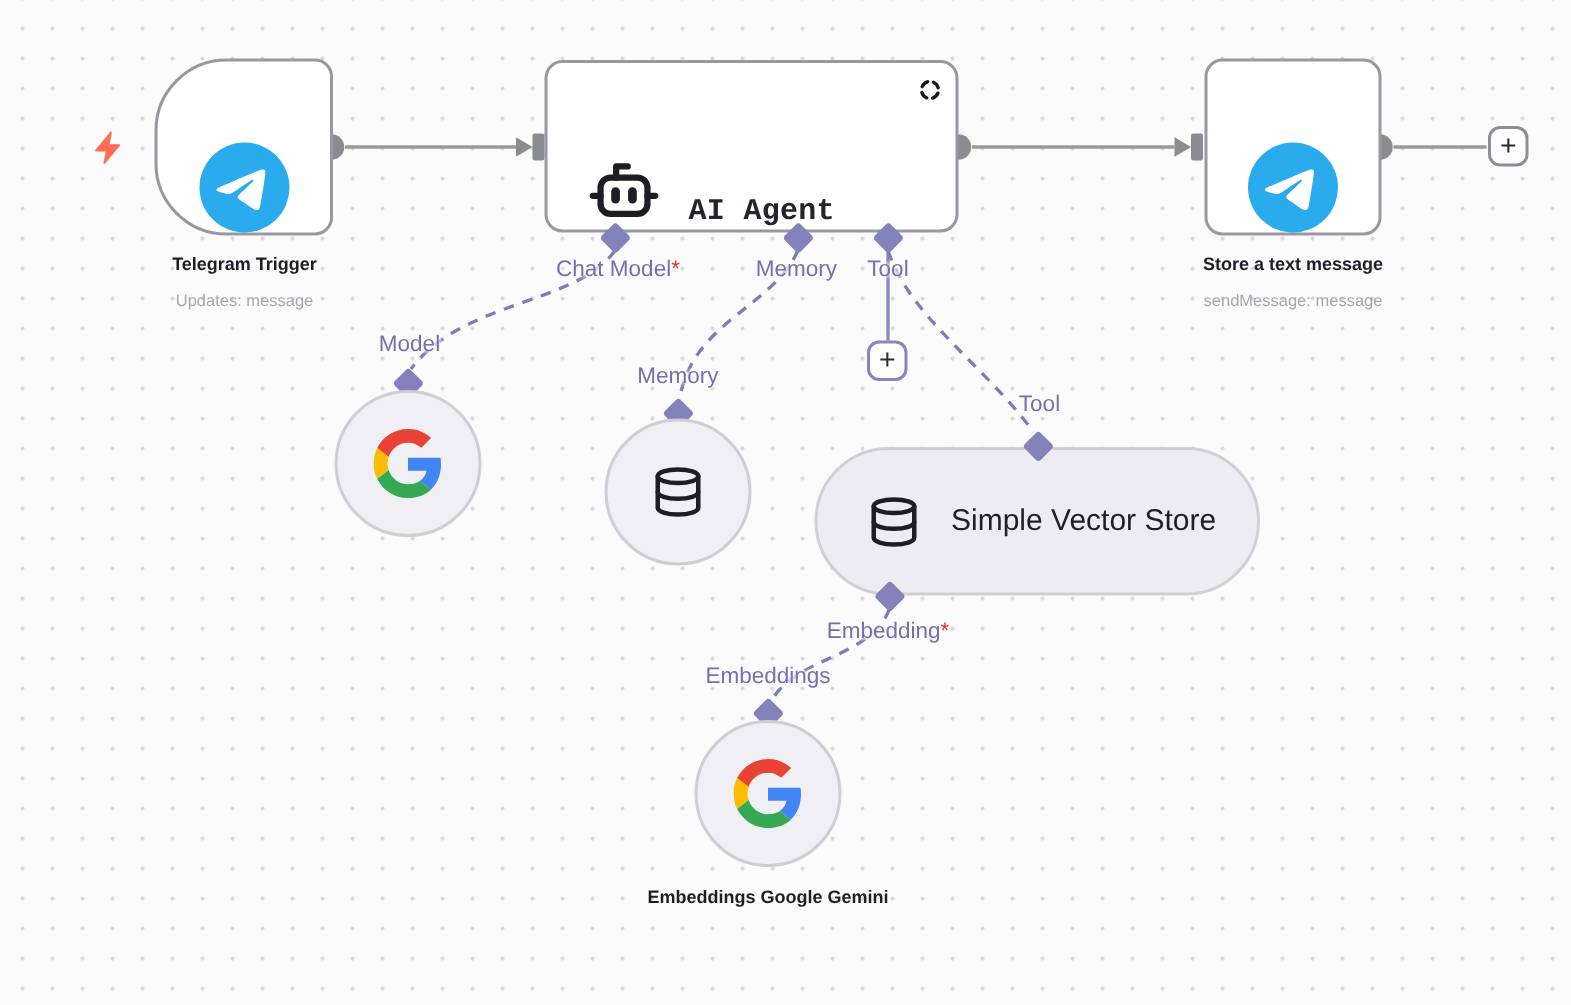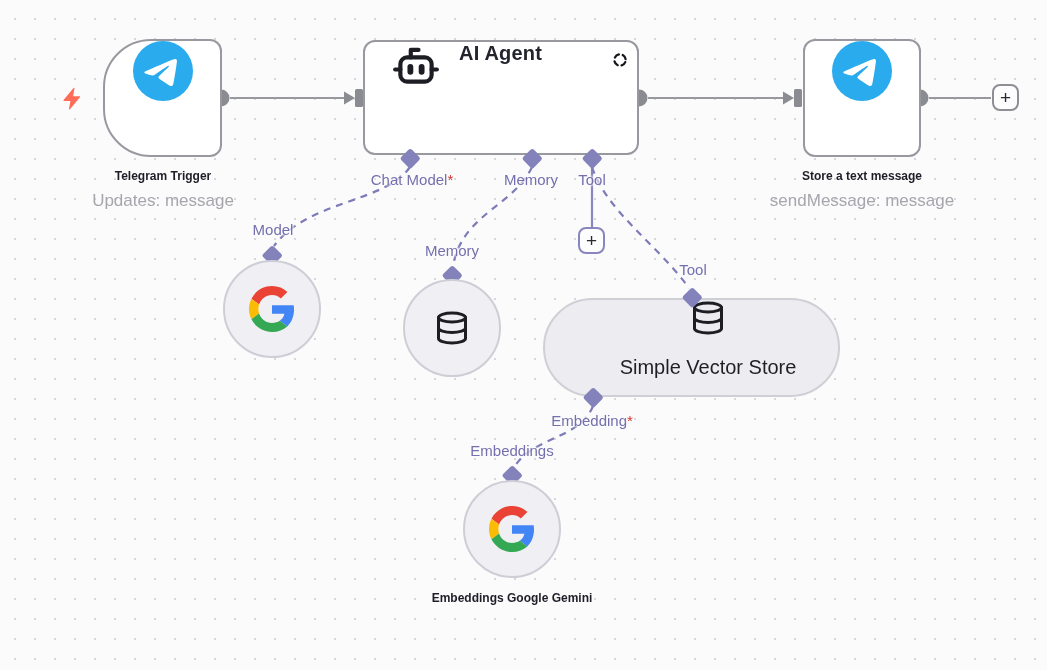--- a/index.html
+++ b/index.html
@@ -4,40 +4,40 @@
 <style>
   html,body{margin:0;padding:0;}
   body{font-family:"Liberation Sans",sans-serif;background:#fff;}
   #canvas{
     position:relative;width:1047px;height:670px;overflow:hidden;
     background-color:#fbfbfc;
     background-image:radial-gradient(circle,#d7d7db 1.3px,transparent 1.3px);
     background-size:20px 20px;background-position:5px 9px;
   }
   #wires{position:absolute;left:0;top:0;z-index:0;}
-  .node{position:absolute;background:#fff;border:2.2px solid #98989f;box-sizing:border-box;z-index:2;display:flex;align-items:flex-start;justify-content:center;}
+  .node{position:absolute;background:#fff;border:2.2px solid #98989f;box-sizing:border-box;z-index:2;display:flex;align-items:flex-end;justify-content:center;font-family:Liberation Mono, monospace;}
   .node.trigger{left:103px;top:39px;width:119px;height:118px;border-radius:48px 12px 12px 48px;}
   .node.agent{left:363px;top:40px;width:276px;height:115px;border-radius:12px;justify-content:flex-start;padding-left:26px;gap:18px;}
   .node.send{left:803px;top:39px;width:118px;height:118px;border-radius:12px;}
   .tg-badge{width:60px;height:60px;border-radius:50%;background:#2AABEE;display:flex;align-items:center;justify-content:center;}
   .tg-badge svg{width:60px;height:60px;}
   .bot-icon svg{width:50px;height:50px;display:block;}
   .agent-title{font-size:20px;font-weight:700;color:#24242e;letter-spacing:.2px;}
   .spinner{position:absolute;top:10px;right:9px;width:16px;height:16px;}
   .circle-node{position:absolute;width:98px;height:98px;border-radius:50%;background:#f0f0f4;border:2px solid #cdced6;box-sizing:border-box;z-index:2;display:flex;align-items:center;justify-content:center;}
-  .pill-node{position:absolute;left:543px;top:298px;width:297px;height:99px;border-radius:50px;background:#ededf1;border:2px solid #cfcfd6;box-sizing:border-box;z-index:2;display:flex;align-items:center;padding-left:33px;gap:20px;flex-direction:column;}
+  .pill-node{position:absolute;left:543px;top:298px;width:297px;height:99px;border-radius:50px;background:#ededf1;border:2px solid #cfcfd6;box-sizing:border-box;z-index:2;display:flex;align-items:center;padding-left:33px;gap:20px;}
   .pill-title{font-size:20px;font-weight:500;color:#1f1f28;}
   .db-icon svg{width:36px;height:36px;display:block;}
   .g-icon svg{width:46px;height:46px;display:block;}
   .diamond{position:absolute;width:14.5px;height:14.5px;background:#8482bb;border-radius:2.5px;transform:rotate(45deg);}
   .diamond.over{z-index:3;}
   .diamond.under{z-index:1;}
   .node-label{position:absolute;text-align:center;z-index:4;}
   .node-label .title{font-size:12px;font-weight:700;color:#1e1e28;line-height:24px;}
-  .node-label .subtitle{font-size:17px;font-weight:400;color:#a6a6ad;line-height:22px;margin-top:2px;}
+  .node-label .subtitle{font-size:11px;font-weight:400;color:#a6a6ad;line-height:22px;margin-top:2px;}
   .port-label{position:absolute;text-align:center;z-index:4;font-size:15px;color:#7370ad;
     text-shadow:0 0 3px #fbfbfc,0 0 3px #fbfbfc,0 0 3px #fbfbfc;white-space:nowrap;}
   .port-label .req{color:#d8352c;}
   .plus{position:absolute;box-sizing:border-box;background:#fdfdfe;display:flex;align-items:center;justify-content:center;
     font-size:19px;font-weight:400;color:#2a2a32;padding:0;line-height:1;cursor:pointer;font-family:"Liberation Sans",sans-serif;}
   .plus.purple{left:578px;top:227px;width:27px;height:27px;border:2px solid #8886bd;border-radius:8px;z-index:3;}
   .plus.gray{left:992px;top:84px;width:27px;height:27px;border:2px solid #8e8e95;border-radius:8px;z-index:3;}
   .zap{position:absolute;left:60px;top:86px;width:25px;height:25px;z-index:2;}
 </style>
 </head>

